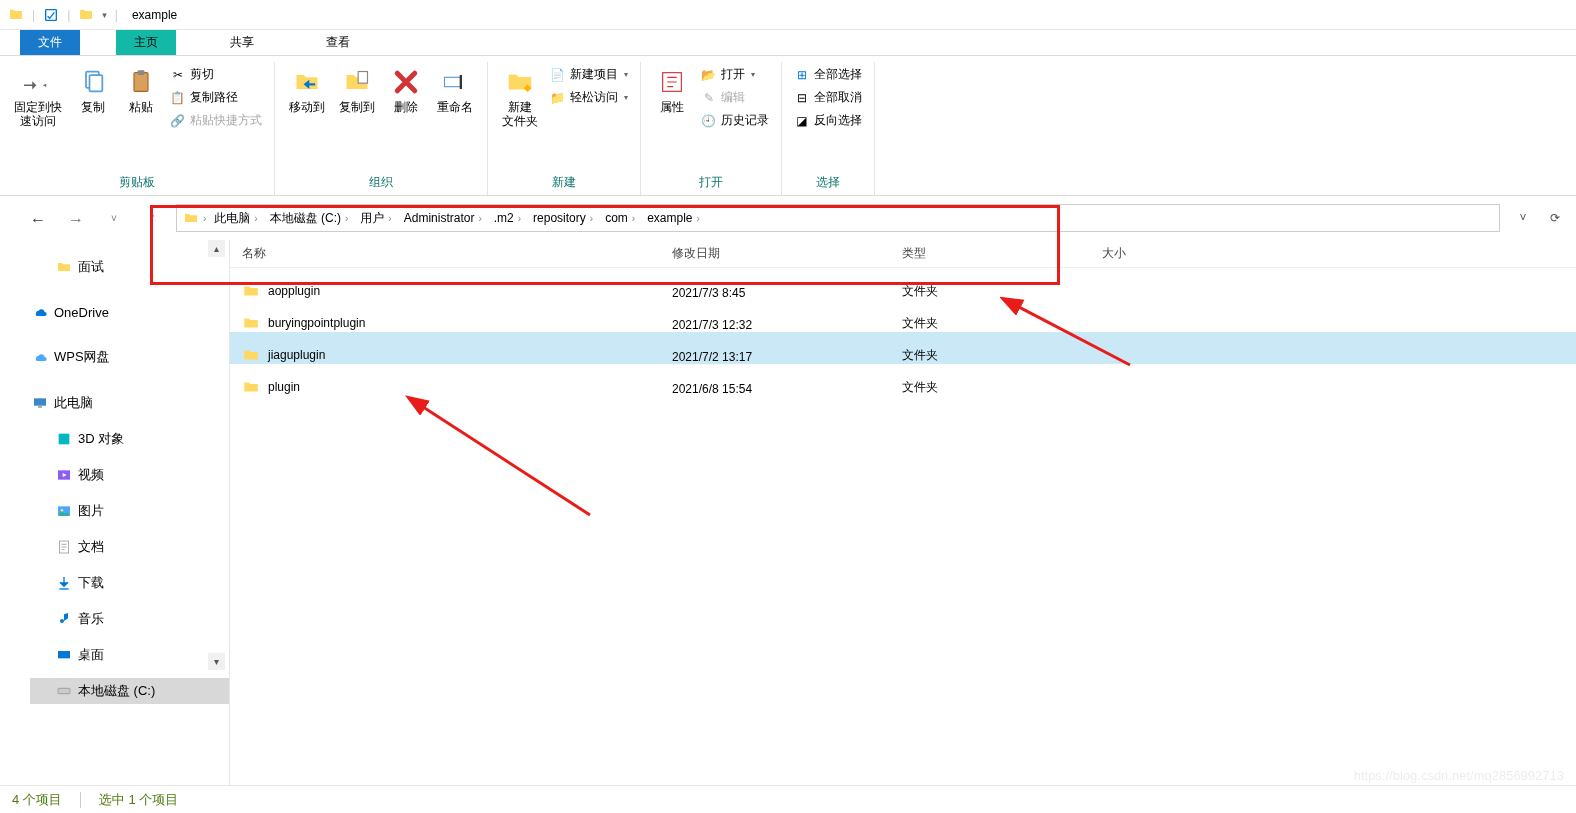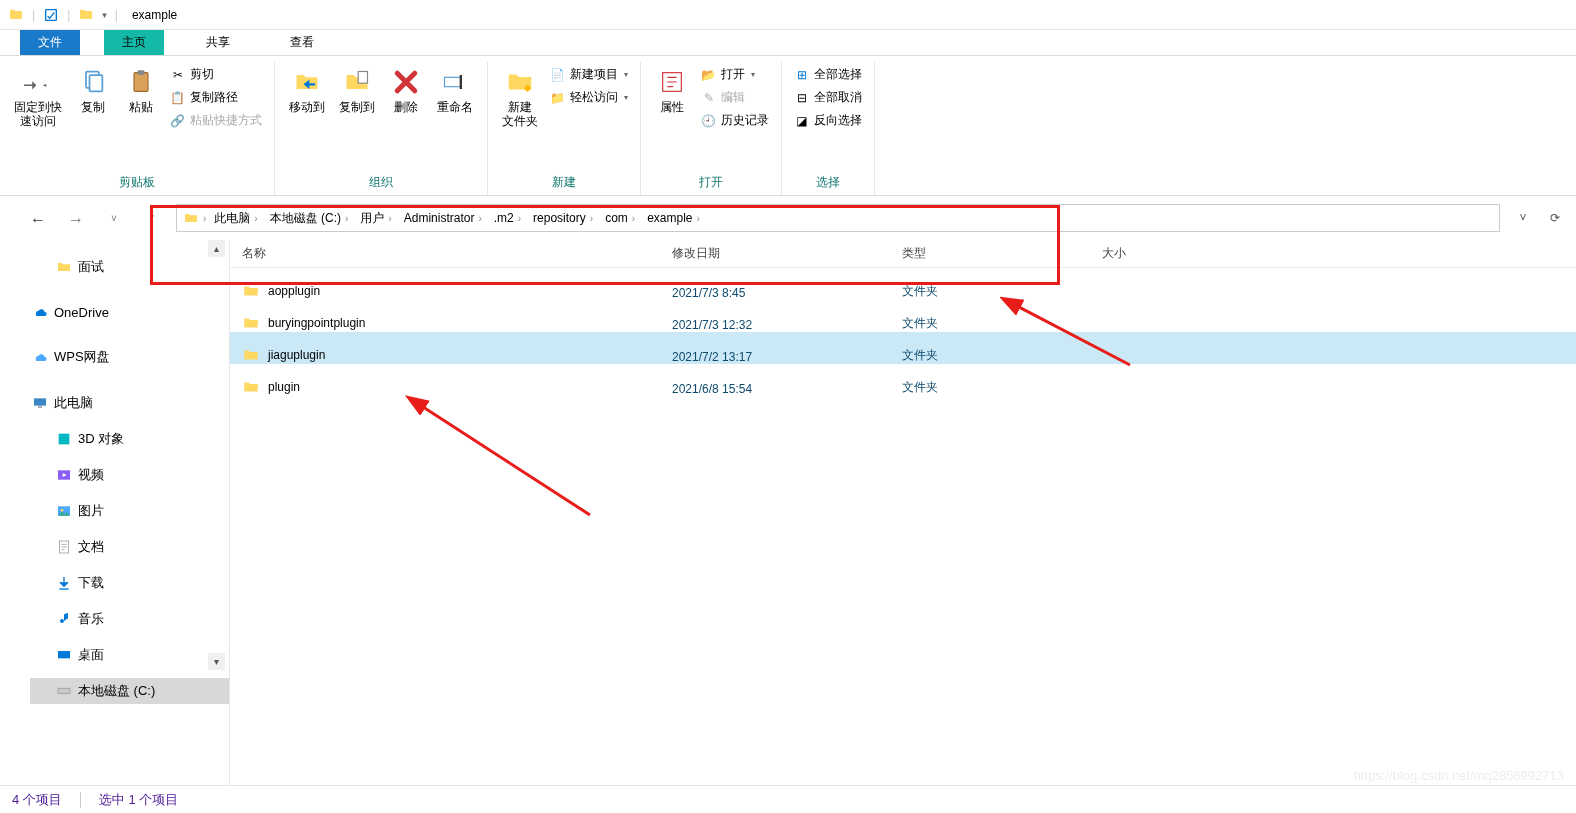--- a/index.html
+++ b/index.html
@@ -6,21 +6,21 @@
 body { background: #fff; font-size: 12px; color: #000; width: 1576px; height: 813px; overflow: hidden; position: relative; }
 
 
 .titlebar { height: 30px; display: flex; align-items: center; border-bottom: 1px solid #e5e5e5; padding: 0 8px; gap: 8px; background: #fff; }
 .titlebar .folder-ico { width: 16px; height: 16px; }
 .titlebar .divider { color: #ccc; }
 .titlebar .save-ico { color: #0078d7; }
 .titlebar .title-text { margin-left: 6px; }
 
 
-.tabstrip { height: 26px; display: flex; align-items: flex-end; padding-left: 20px; gap: 24px; border-bottom: 1px solid #dadada; }
+.tabstrip { height: 26px; display: flex; align-items: flex-end; padding-left: 20px; gap: 36px; border-bottom: 1px solid #dadada; }
 .tabstrip .tab { padding: 4px 18px 4px; cursor: pointer; }
 .tabstrip .tab.file { background: #1979ca; color: #fff; }
 .tabstrip .tab.active { background: #14b8a6; }
 
 
 .ribbon { height: 140px; display: flex; border-bottom: 1px solid #dadada; padding-top: 6px; position: relative; }
 .r-group { display: flex; flex-direction: column; align-items: stretch; border-right: 1px solid #e5e5e5; padding: 0 8px 4px; }
 .r-group .row { display: flex; gap: 2px; align-items: flex-start; flex: 1; }
 .r-group .label { text-align: center; color: #0f766e; padding-top: 4px; font-size: 12px; }
 .big-btn { display: flex; flex-direction: column; align-items: center; gap: 2px; padding: 4px 6px 2px; cursor: pointer; min-width: 46px; }
@@ -59,26 +59,26 @@
 
 .files { flex: 1; display: flex; flex-direction: column; position: relative; }
 .file-head { display: flex; height: 28px; align-items: center; border-bottom: 1px solid #eee; color: #444; }
 .file-head .col { padding: 0 12px; height: 100%; display: flex; align-items: center; border-right: 1px solid transparent; cursor: pointer; }
 .col-name { width: 430px; }
 .col-date { width: 230px; }
 .col-type { width: 200px; }
 .col-size { width: 120px; }
 .file-row { display: flex; height: 32px; align-items: flex-end; cursor: pointer; }
 .file-row.sel { background: #cbe8f6; }
-.file-row .cell { padding: 0 12px; display: flex; align-items: center; gap: 8px; color: #0c4a6e; }
+.file-row .cell { padding: 0 12px; display: flex; align-items: center; gap: 8px; color: #000000; }
 .file-row .cell.name { color: #000; }
 .folder-mini { width: 18px; height: 18px; }
 
 
-.status { position: absolute; left: 0; bottom: 0; right: 0; height: 28px; display: flex; align-items: center; padding: 0 12px; gap: 18px; border-top: 1px solid #e5e5e5; color: #4c1d95; font-size: 13px; background: #fff; }
+.status { position: absolute; left: 0; bottom: 0; right: 0; height: 28px; display: flex; align-items: center; padding: 0 12px; gap: 18px; border-top: 1px solid #e5e5e5; color: #4d7c0f; font-size: 13px; background: #fff; }
 .status .sep { width: 1px; height: 16px; background: #ccc; }
 
 
 .arrow-svg { position: absolute; pointer-events: none; z-index: 60; }
 
 
 .wm { position: absolute; right: 12px; bottom: 30px; color: rgba(0,0,0,0.08); font-size: 13px; }
 
 
 svg { display: block; }

